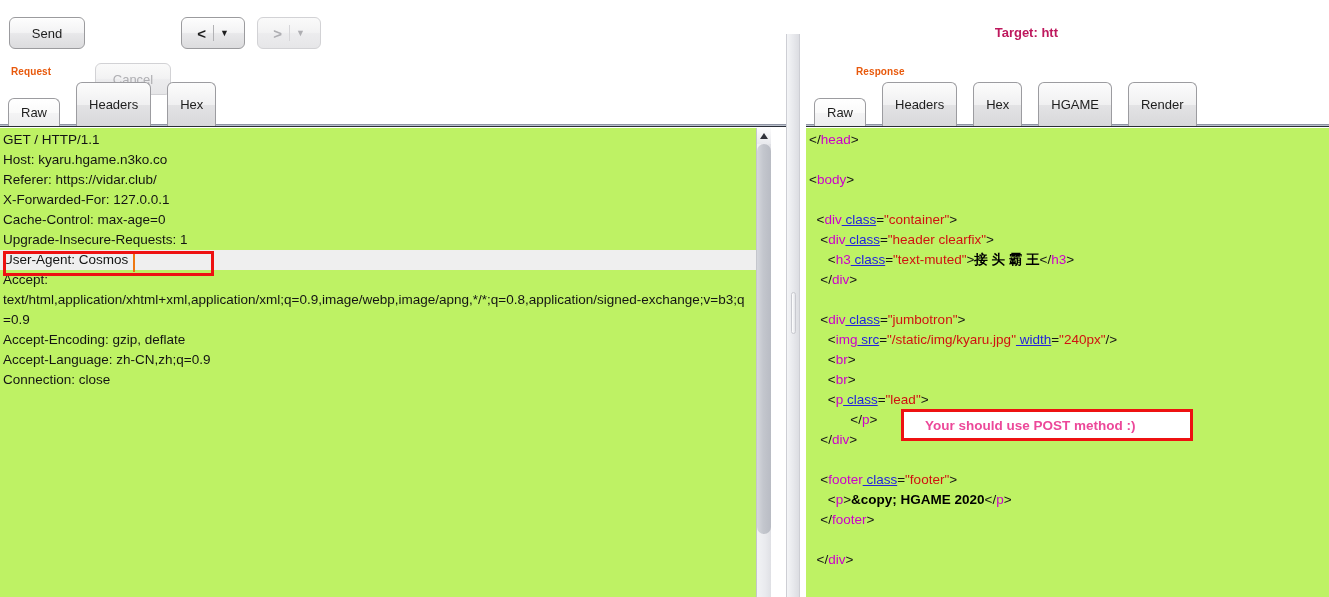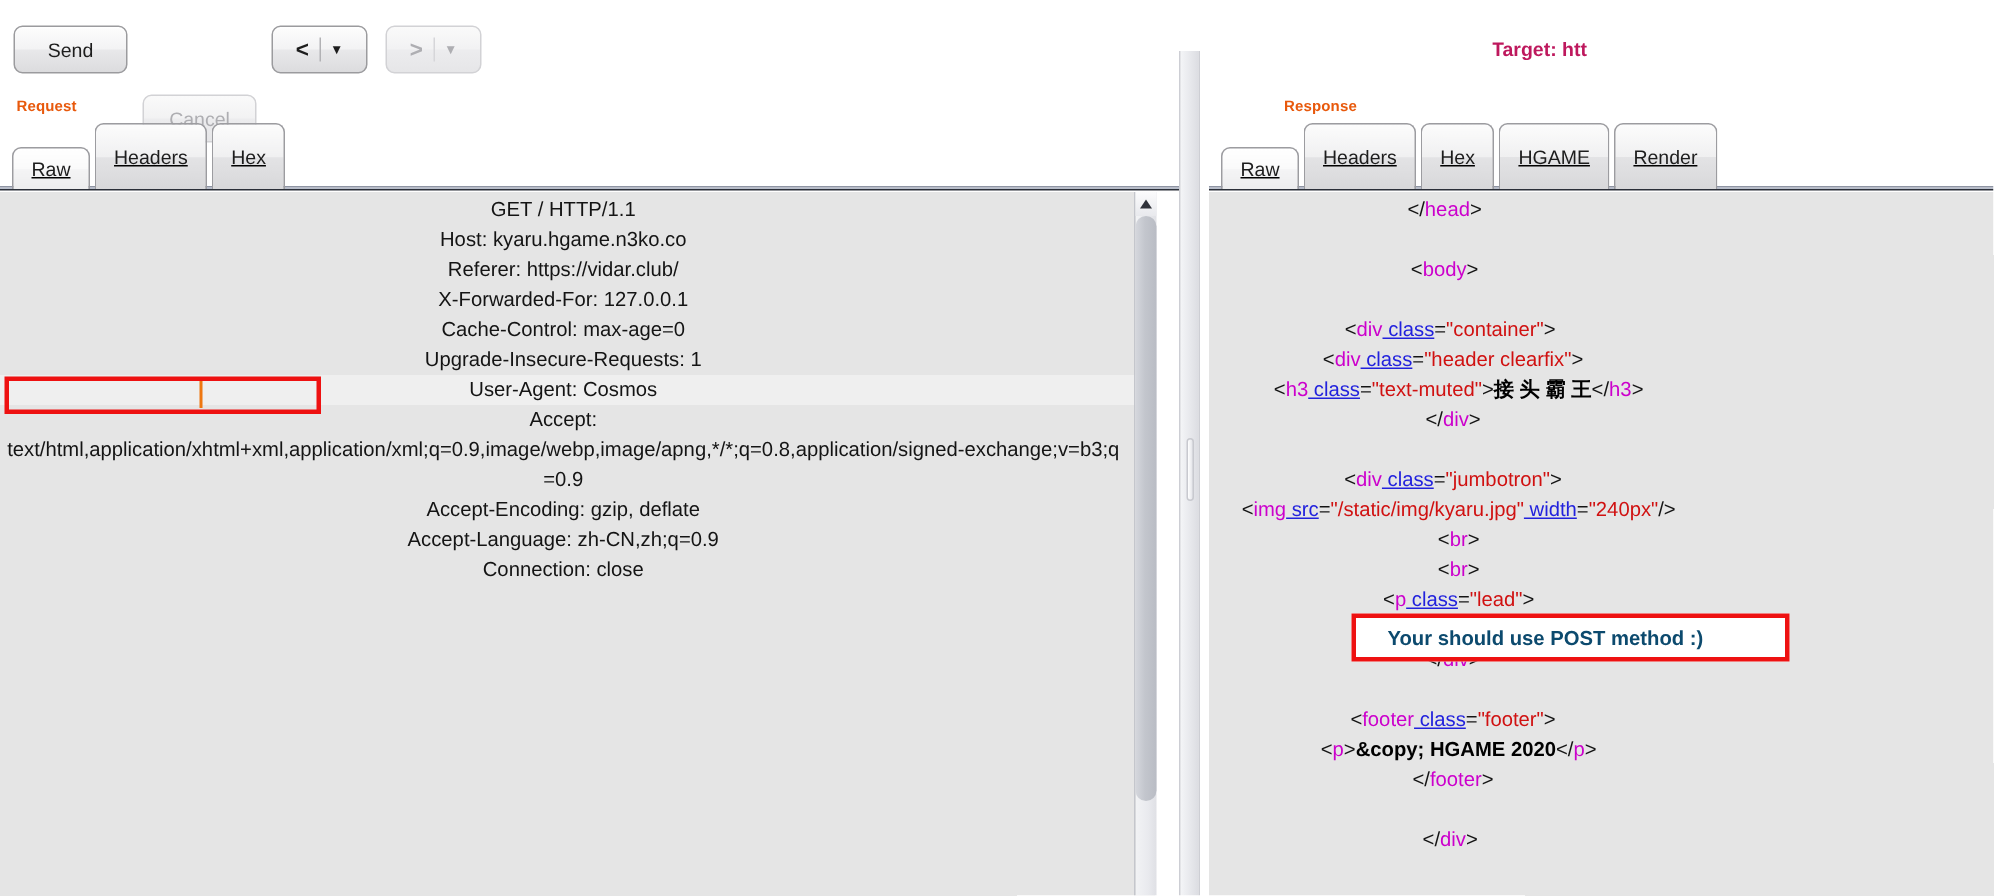--- a/index.html
+++ b/index.html
@@ -95,22 +95,21 @@
   }
   #panel-response .panel-title { left: 14px; margin-left: 36px; }
 
   
   .tabstrip {
     position: absolute;
     left: 8px; top: 40px;
     height: 28px;
     display: flex;
     align-items: flex-end;
-    gap: 3px;
-    text-decoration: underline;
+    gap: 16px;
   }
   .tab {
     height: 44px;
     padding: 0 12px;
     display: flex;
     align-items: center;
     font-size: 13px;
     color: #1d1d1d;
     border: 1px solid #9c9ca0;
     border-bottom: none;
@@ -135,23 +134,22 @@
     background: linear-gradient(to bottom, #c7ccd6 0%, #aeb5c4 100%);
     border-top: 1px solid #8e94a3;
     border-bottom: 1px solid #2b2f38;
     box-sizing: border-box;
   }
 
   
   .editor {
     position: absolute;
     left: 0; top: 70px;
-    background: #e5e5e5;
+    background: #bef264;
     overflow: hidden;
-    text-align: center;
   }
   #editor-request  { width: 770px; height: 469px; }
   #editor-response { width: 523px; height: 469px; }
 
   .code {
     position: absolute;
     left: 3px; top: 2px;
     font-family: "Liberation Sans", sans-serif;
     font-size: 13.5px;
     line-height: 20px;
@@ -235,21 +233,21 @@
   }
   #annot-ua   { left: 3px;   top: 251px; width: 211px; height: 25px; }
   #annot-post {
     left: 901px; top: 409px; width: 292px; height: 32px;
     background: #ffffff;
     display: flex; align-items: center;
   }
   #annot-post-text {
     font-size: 13.5px;
     font-weight: bold;
-    color: #0c4a6e;
+    color: #ec4899;
     padding-left: 21px;
     white-space: nowrap;
   }
 
   #ua-caret {
     position: absolute;
     left: 133px; top: 254px;
     width: 1.5px; height: 18px;
     background: #ee7711;
   }

